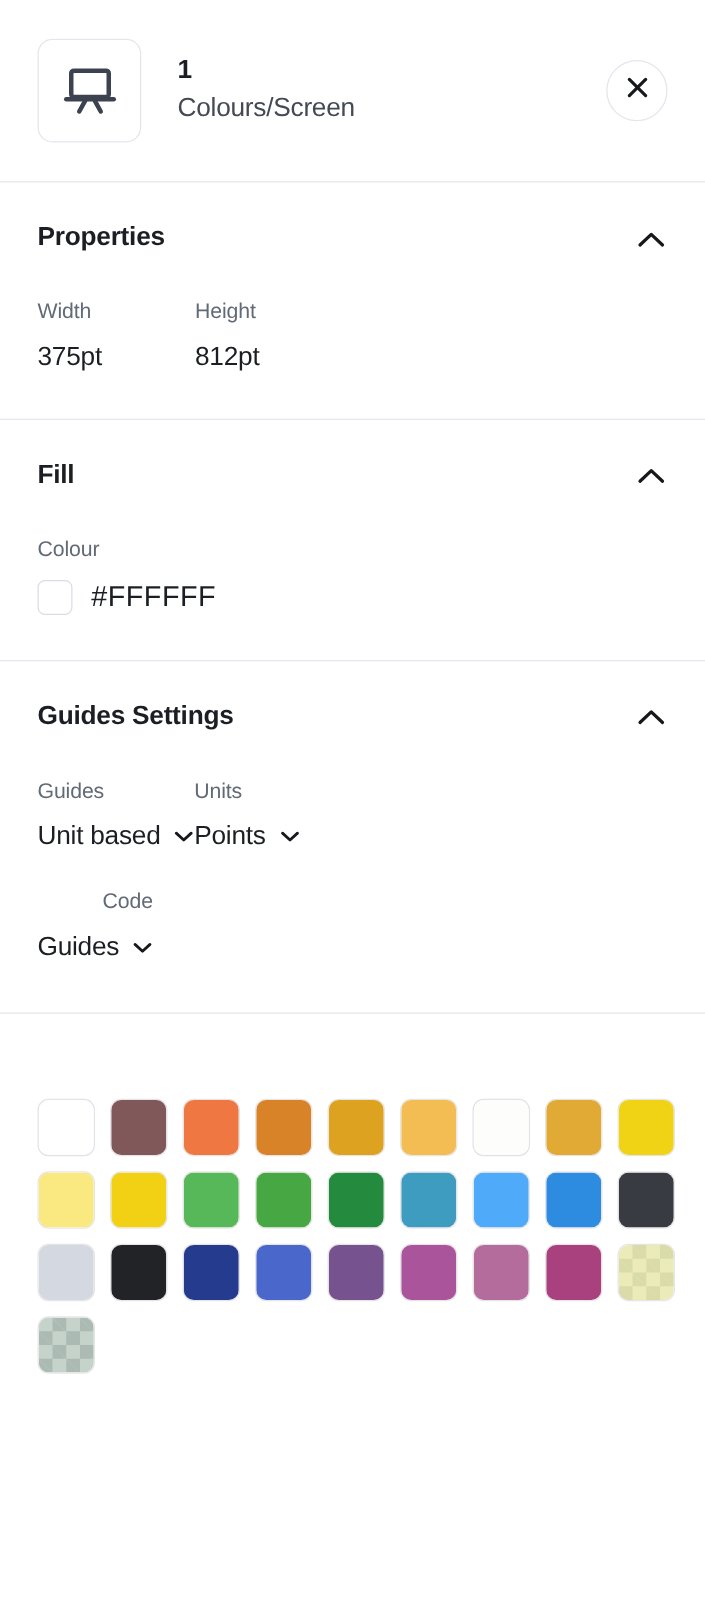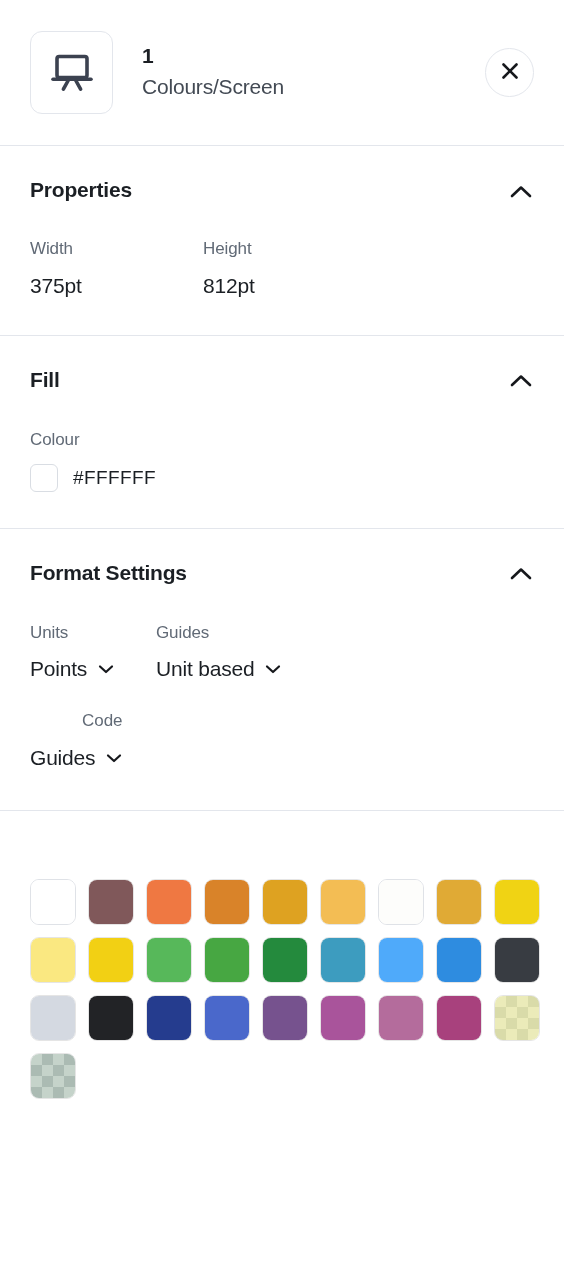--- a/index.html
+++ b/index.html
@@ -130,21 +130,20 @@
     letter-spacing: -0.2px;
     line-height: 1.2;
   }
 
   
   .props-section { padding-top: 32px; padding-bottom: 36px; }
 
   .prop-grid {
     display: flex;
     margin-top: 35px;
-    gap: 47px;
   }
 
   .prop-col { display: flex; flex-direction: column; }
   .prop-col:nth-child(1) { width: 126px; }
 
   .prop-col .field-value { margin-top: 14px; }
 
   
   .fill-section { padding-top: 32px; padding-bottom: 36px; }
 
@@ -160,21 +159,21 @@
     width: 28px;
     height: 28px;
     border-radius: 6px;
     border: 1px solid #d9dde3;
     flex: 0 0 auto;
     cursor: pointer;
   }
 
   .colour-hex {
     margin-left: 15px;
-    font-size: 19px;
+    font-size: 23px;
     color: #1b1f24;
     letter-spacing: 0.4px;
   }
 
   
   .format-section { padding-top: 32px; padding-bottom: 40px; }
 
   .format-row {
     display: flex;
     margin-top: 36px;
@@ -316,45 +315,45 @@
         <div class="colour-chip" id="fill-chip" style="background: rgb(255, 255, 255);"></div>
         <div class="colour-hex">#FFFFFF</div>
       </div>
     </div>
   </div>
 
   <div class="divider"></div>
 
   <div class="section format-section">
     <div class="section-head">
-      <div class="section-title">Format Settings</div>
+      <div class="section-title">Guides Settings</div>
       <div class="chevron">
         <svg width="22" height="13" viewBox="0 0 22 13" fill="none">
           <polyline points="2,11 11,2.5 20,11" stroke="#16181C" stroke-width="2.6" stroke-linecap="round" stroke-linejoin="round"></polyline>
         </svg>
       </div>
     </div>
 
     <div class="format-row">
-      <div class="format-col units">
-        <div class="field-label">Units</div>
+      <div class="format-col guides">
+        <div class="field-label">Guides</div>
         <div class="select">
-          <span class="select-value">Points</span>
+          <span class="select-value">Unit based</span>
           <span class="select-caret">
             <svg width="16" height="10" viewBox="0 0 16 10" fill="none">
               <polyline points="2,2.5 8,8 14,2.5" stroke="#16181C" stroke-width="2.2" stroke-linecap="round" stroke-linejoin="round"></polyline>
             </svg>
           </span>
         </div>
       </div>
 
-      <div class="format-col guides">
-        <div class="field-label">Guides</div>
+      <div class="format-col units">
+        <div class="field-label">Units</div>
         <div class="select">
-          <span class="select-value">Unit based</span>
+          <span class="select-value">Points</span>
           <span class="select-caret">
             <svg width="16" height="10" viewBox="0 0 16 10" fill="none">
               <polyline points="2,2.5 8,8 14,2.5" stroke="#16181C" stroke-width="2.2" stroke-linecap="round" stroke-linejoin="round"></polyline>
             </svg>
           </span>
         </div>
       </div>
     </div>
 
     <div class="format-row second">

